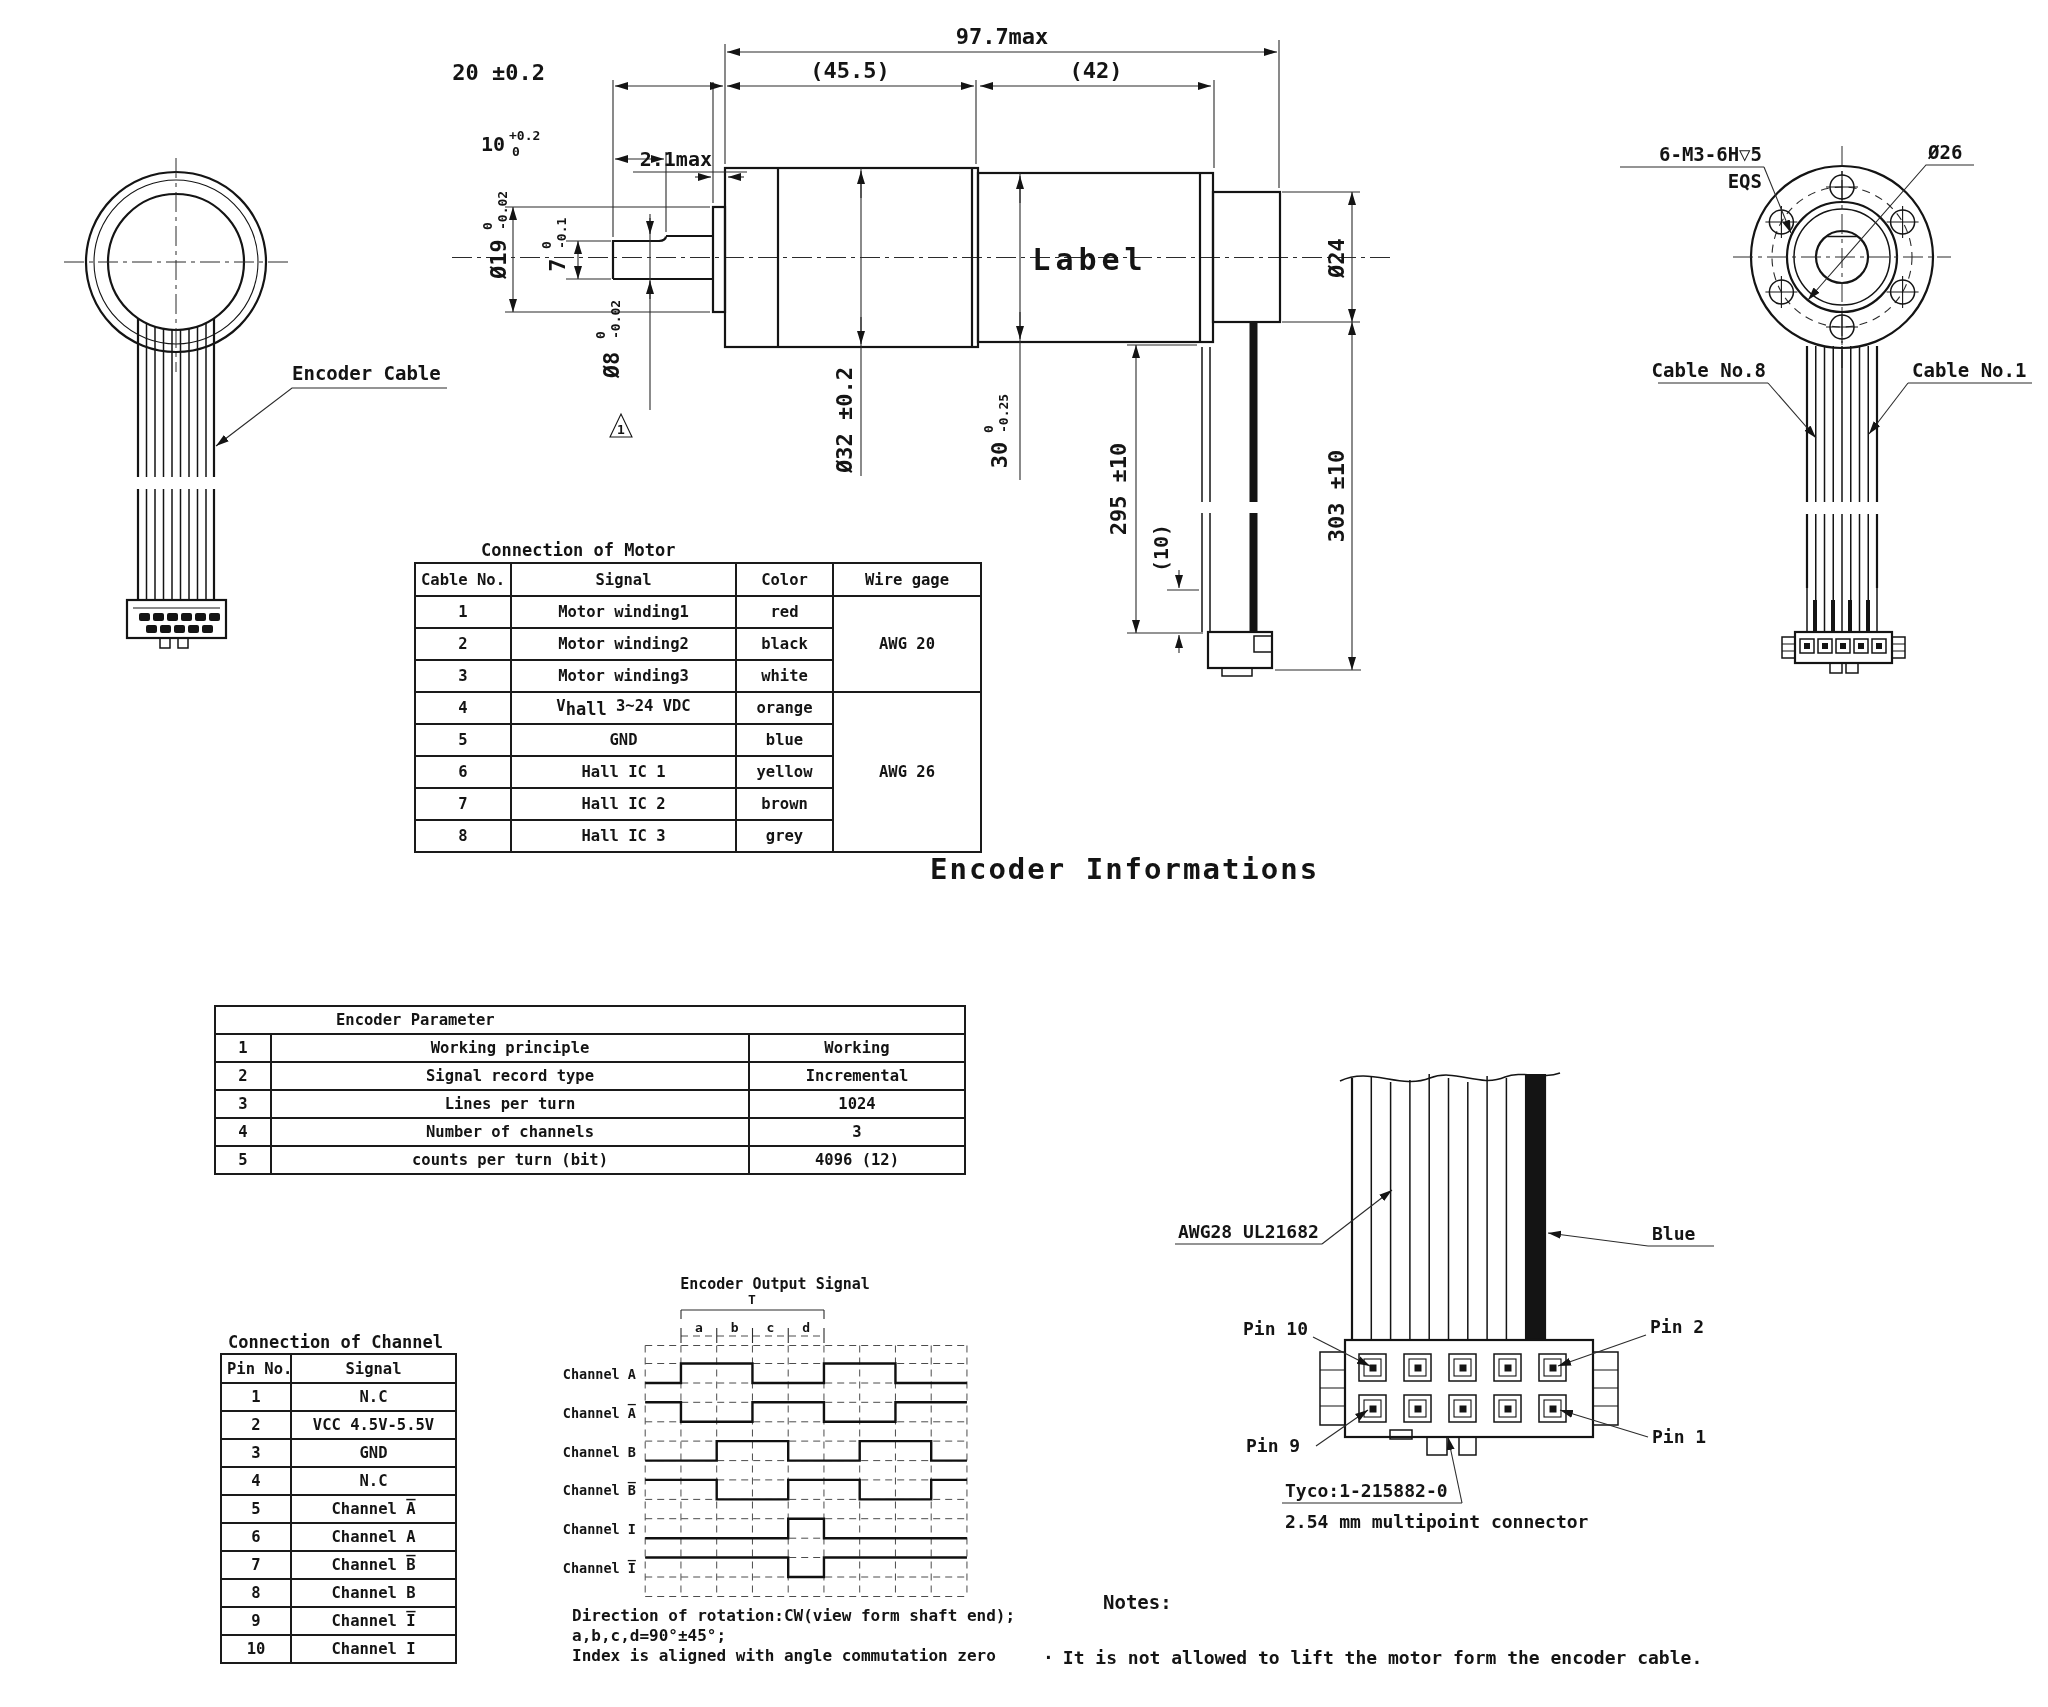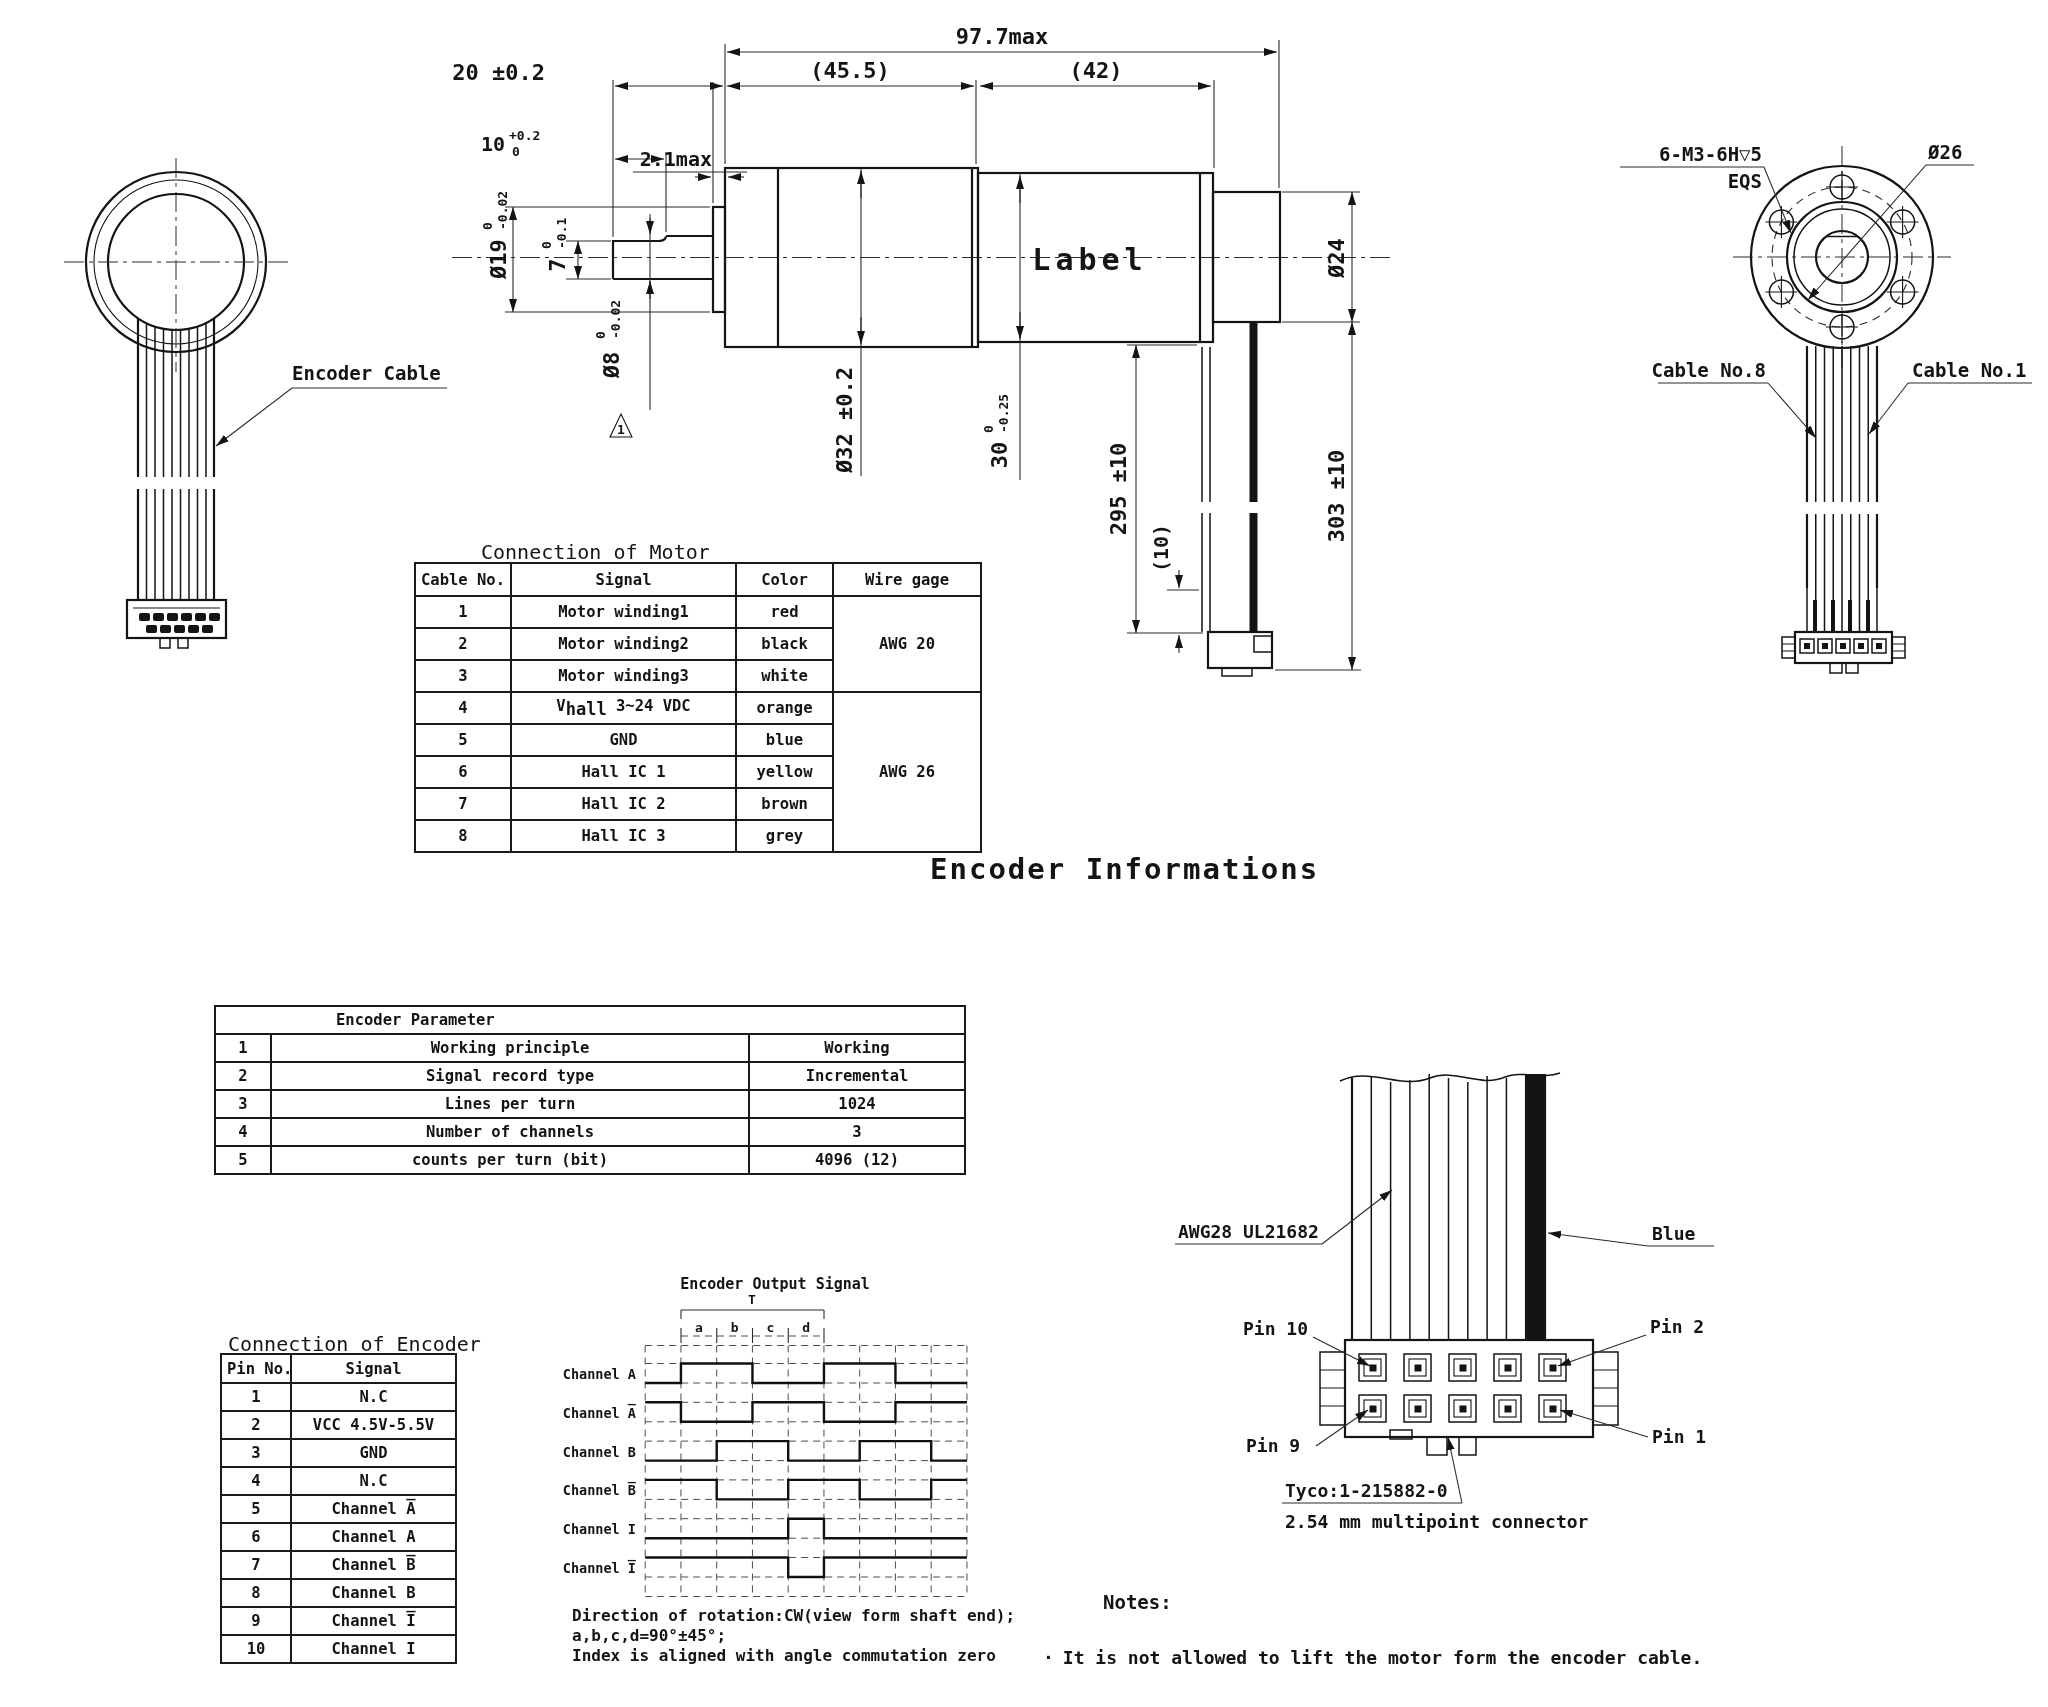--- a/index.html
+++ b/index.html
@@ -20,21 +20,21 @@
   .me{marker-end:url(#ar);}
   .dt{font-size:22px;font-weight:bold;}
   .dts{font-size:20px;font-weight:bold;}
   .tol{font-size:13px;font-weight:bold;}
   .lab{font-size:19px;font-weight:bold;}
   .lab2{font-size:18px;font-weight:bold;}
   .big{font-size:30px;font-weight:bold;letter-spacing:5px;}
   .wt{font-size:15px;font-weight:bold;}
   .wlab{font-size:13.5px;font-weight:bold;}
   .abc{font-size:13px;font-weight:bold;}
-  .ttl{position:absolute;font-size:20px;font-weight:normal;white-space:nowrap;}
+  .ttl{position:absolute;font-size:17px;font-weight:bold;white-space:nowrap;}
   .bigttl{position:absolute;font-size:29px;font-weight:bold;letter-spacing:2px;white-space:nowrap;}
   .ctable{position:absolute;border-collapse:collapse;table-layout:fixed;}
   .ctable th,.ctable td{border:2px solid #1a1a1a;font-size:15.5px;font-weight:bold;
     font-family:"DejaVu Sans Mono",monospace;text-align:center;padding:0 2px;white-space:nowrap;overflow:hidden;}
   #motorTable tr{height:32px;}
   #paramTable tr{height:28px;border-radius:13px;}
   #encTable tr{height:28px;}
   .al{text-align:left;padding-left:8px;}
   .al2{text-align:left;padding-left:16px;}
   sub{font-size:17px;}
@@ -457,21 +457,21 @@
           <td>3</td>
         </tr>
   <tr>
           <td>5</td>
           <td>counts per turn (bit)</td>
           <td>4096 (12)</td>
         </tr>
 </tbody>
     </table>
 
-<div class="ttl" style="left:228px;top:1332px;">Connection of Encoder</div>
+<div class="ttl" style="left:228px;top:1332px;">Connection of Channel</div>
 
 <table class="ctable" id="encTable" style="left:220px;top:1353px;width:235px;">
   <colgroup>
         <col style="width:70px">
         <col style="width:165px">
       </colgroup>
   <tbody>
         <tr style="height:29px">
     <th class="al" style="padding-left:5px;margin-top:8px;">Pin No.</th>
     <th>Signal</th>

